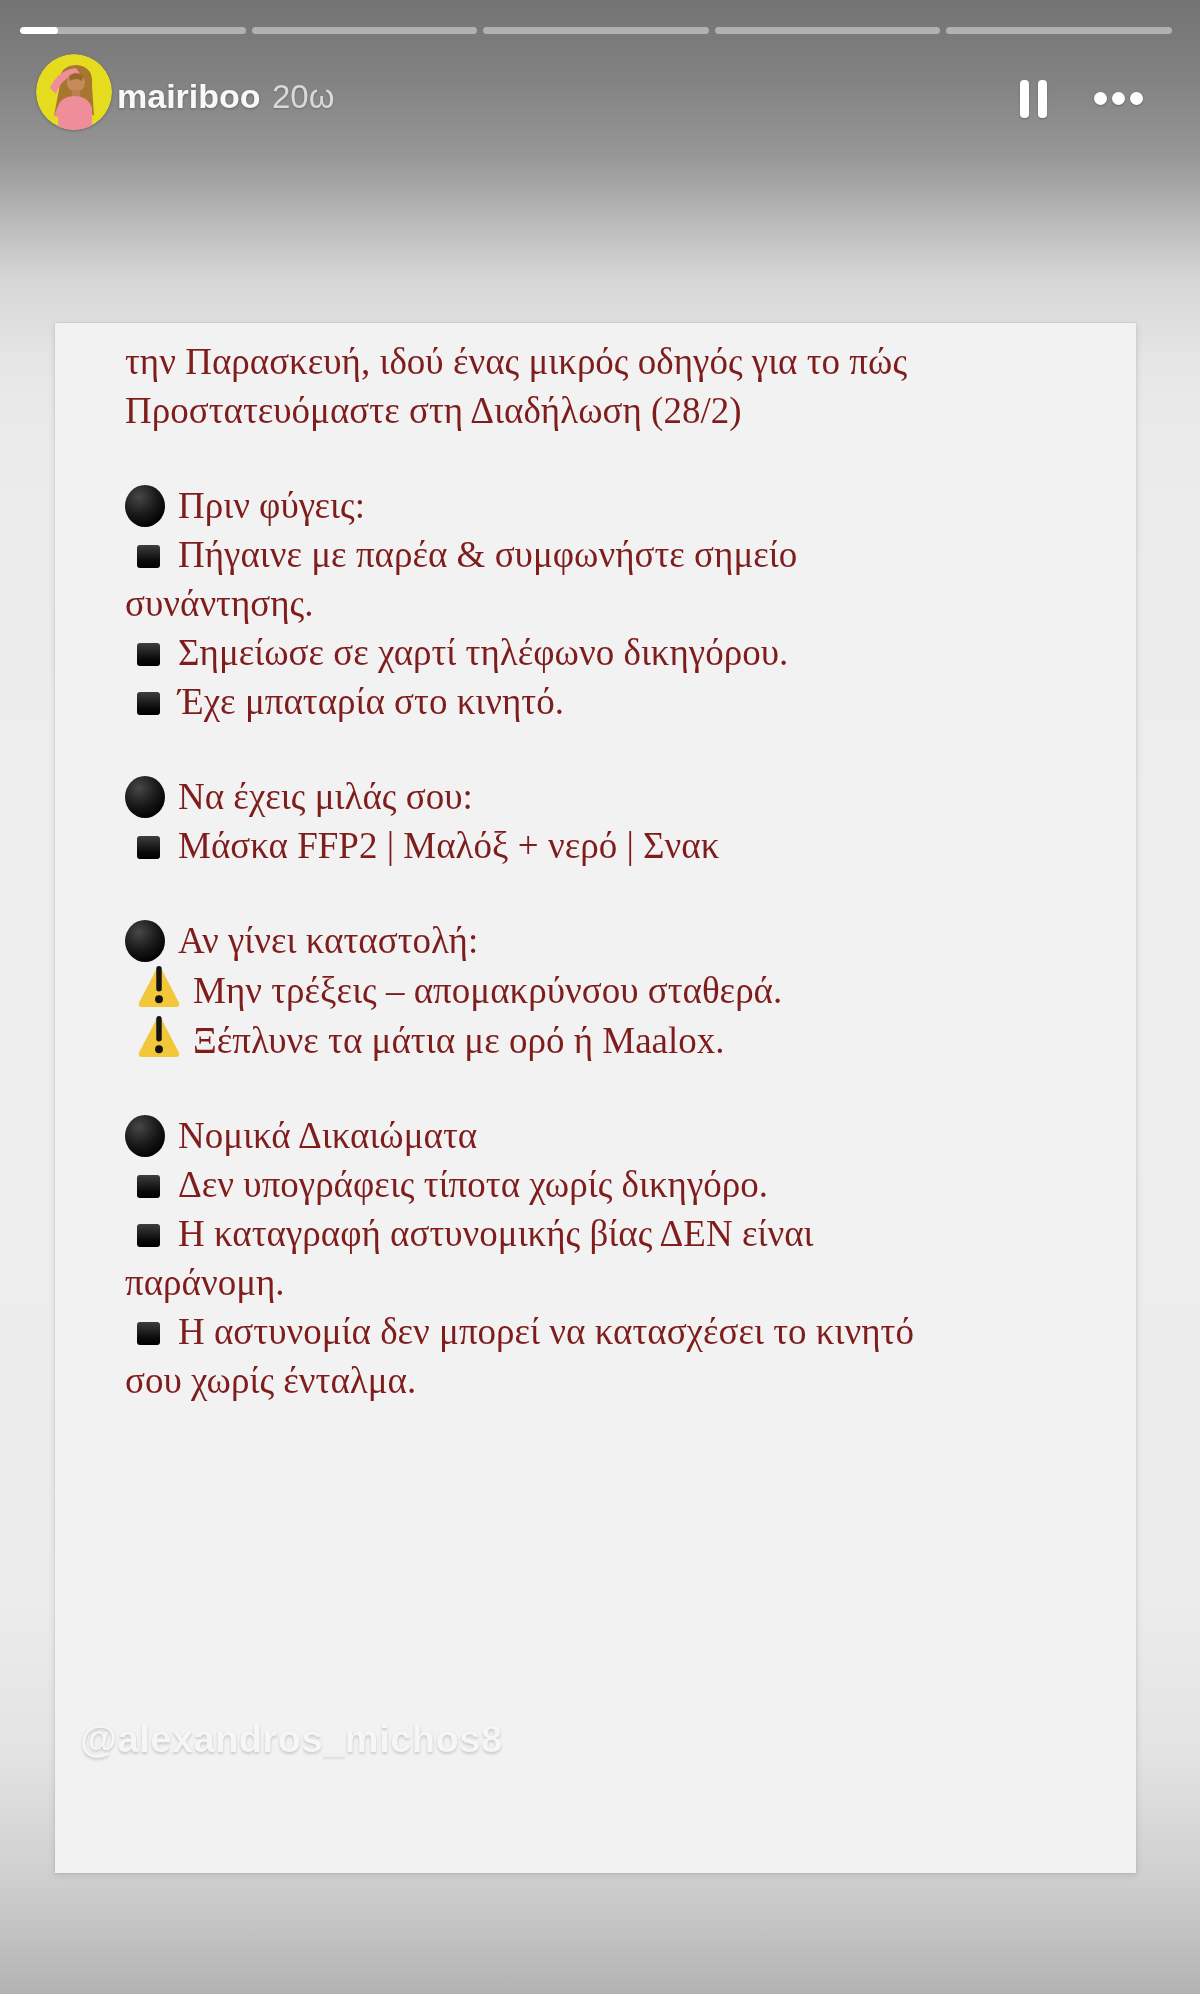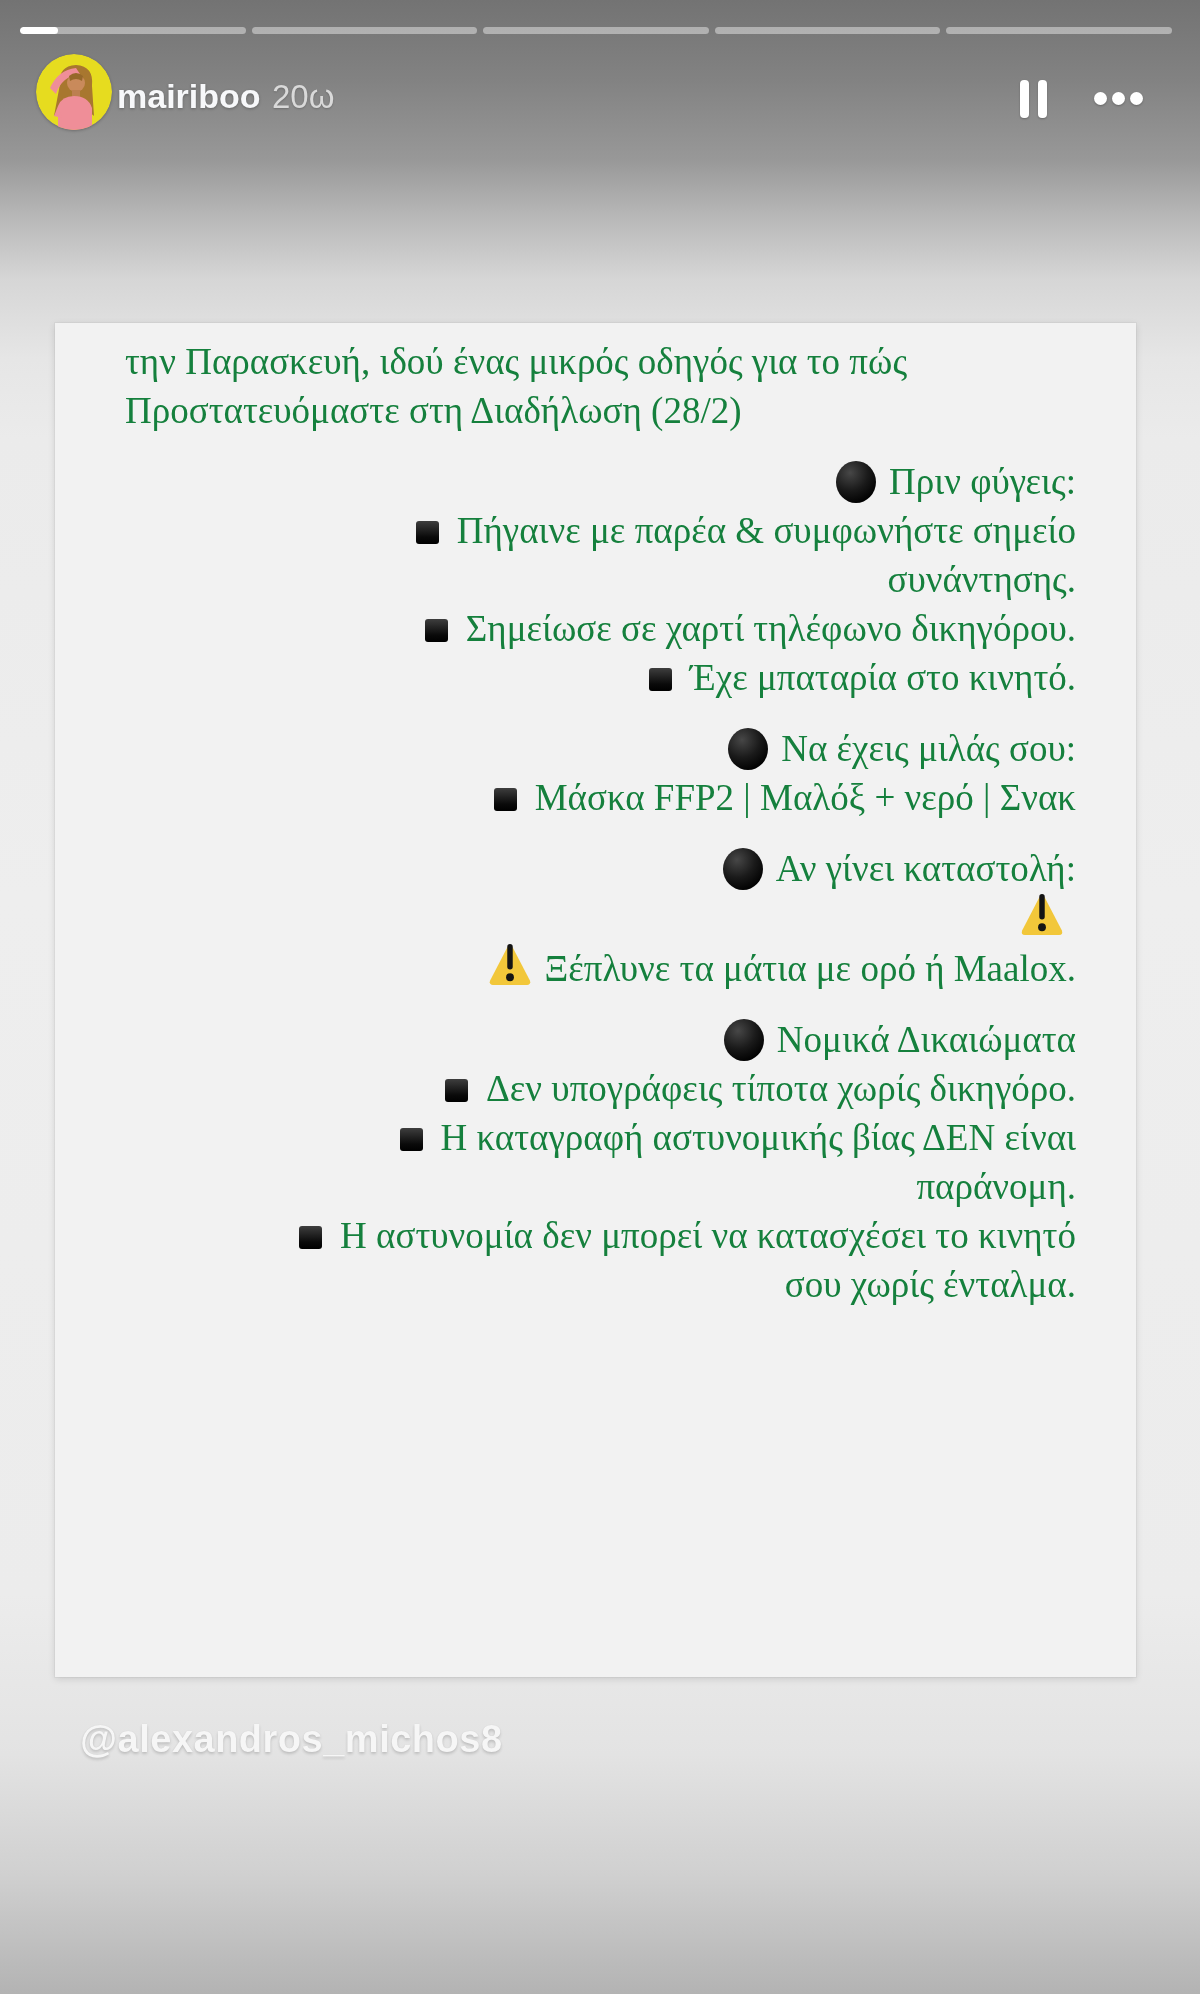--- a/index.html
+++ b/index.html
@@ -17,28 +17,28 @@
   .progress-fill{height:100%;background:#ffffff;border-radius:4px;}
   .avatar{position:absolute;left:36px;top:54px;width:76px;height:76px;border-radius:50%;overflow:hidden;box-shadow:0 1px 3px rgba(0,0,0,0.25);}
   .username{position:absolute;left:117px;top:77px;font-size:34px;font-weight:bold;color:#f7f8fa;text-shadow:0 1px 3px rgba(0,0,0,0.28);}
   .story-time{position:absolute;left:272px;top:78px;font-size:33px;color:#d9d9d9;text-shadow:0 1px 2px rgba(0,0,0,0.2);}
   .pause-btn{position:absolute;left:1020px;top:80px;width:30px;height:38px;display:flex;gap:9px;cursor:pointer;}
   .pause-bar{width:9px;height:38px;background:#fff;border-radius:4px;box-shadow:0 1px 2px rgba(0,0,0,0.25);}
   .more-btn{position:absolute;left:1094px;top:92px;display:flex;gap:5px;cursor:pointer;}
   .more-dot{width:13px;height:13px;border-radius:50%;background:#fff;box-shadow:0 1px 2px rgba(0,0,0,0.25);}
   
   .card{
-    position:absolute;left:55px;top:323px;width:1081px;height:1354px;box-sizing:border-box;
+    position:absolute;left:55px;top:323px;width:1081px;height:1550px;box-sizing:border-box;
     background:#f2f2f2;box-shadow:0 2px 7px rgba(0,0,0,0.13), 0 0 0 1px rgba(0,0,0,0.03);
     padding:14px 60px 0 70px;
     font-family:"Liberation Serif","DejaVu Serif",serif;
-    font-size:37px;line-height:49px;color:#15803d;
+    font-size:37px;line-height:49px;color:#7f1d1d;
   }
   .card p{margin:0;white-space:pre-line;}
-  .section{margin-top:22px;text-align:right;}
+  .section{margin-top:46px;}
   .p-item{text-indent:12px;}
   .txt{white-space:pre-line;}
   .ic-circle{
     display:inline-block;width:40px;height:42px;border-radius:50%;
     background:radial-gradient(circle at 35% 28%, #474747 0%, #1a1a1a 45%, #000 80%);
     vertical-align:-9px;margin-right:13px;
   }
   .ic-square{
     display:inline-block;width:23px;height:23px;border-radius:3px;
     background:linear-gradient(180deg,#3e3e3e 0%,#0a0a0a 70%,#000 100%);
@@ -112,21 +112,21 @@
     <p><span class="ic-circle"></span><span class="txt">Να έχεις μιλάς σου:</span></p>
     <p class="p-item"><span class="ic-square"></span><span class="txt">Μάσκα FFP2 | Μαλόξ + νερό | Σνακ</span></p>
   </div>
 
   <div class="section">
     <p><span class="ic-circle"></span><span class="txt">Αν γίνει καταστολή:</span></p>
     <p class="p-item"><svg class="ic-warn" width="44" height="44" viewBox="0 -5 44 45">
           <path d="M19.2 -0.5 L1.8 33 Q0 37.5 4.5 38 L39.5 38 Q44 37.5 42.2 33 L24.8 -0.5 Q22 -4.5 19.2 -0.5 Z" fill="#f2c73a"></path>
           <rect x="19.2" y="-4" width="5.6" height="26" rx="2.8" fill="#141414"></rect>
           <circle cx="22" cy="30" r="4" fill="#141414"></circle>
-        </svg></p>
+        </svg><span class="txt">Μην τρέξεις – απομακρύνσου σταθερά.</span></p>
     <p class="p-item"><svg class="ic-warn" width="44" height="44" viewBox="0 -5 44 45">
           <path d="M19.2 -0.5 L1.8 33 Q0 37.5 4.5 38 L39.5 38 Q44 37.5 42.2 33 L24.8 -0.5 Q22 -4.5 19.2 -0.5 Z" fill="#f2c73a"></path>
           <rect x="19.2" y="-4" width="5.6" height="26" rx="2.8" fill="#141414"></rect>
           <circle cx="22" cy="30" r="4" fill="#141414"></circle>
         </svg><span class="txt">Ξέπλυνε τα μάτια με ορό ή Maalox.</span></p>
   </div>
 
   <div class="section">
     <p><span class="ic-circle"></span><span class="txt">Νομικά Δικαιώματα</span></p>
     <p class="p-item"><span class="ic-square"></span><span class="txt">Δεν υπογράφεις τίποτα χωρίς δικηγόρο.</span></p>

